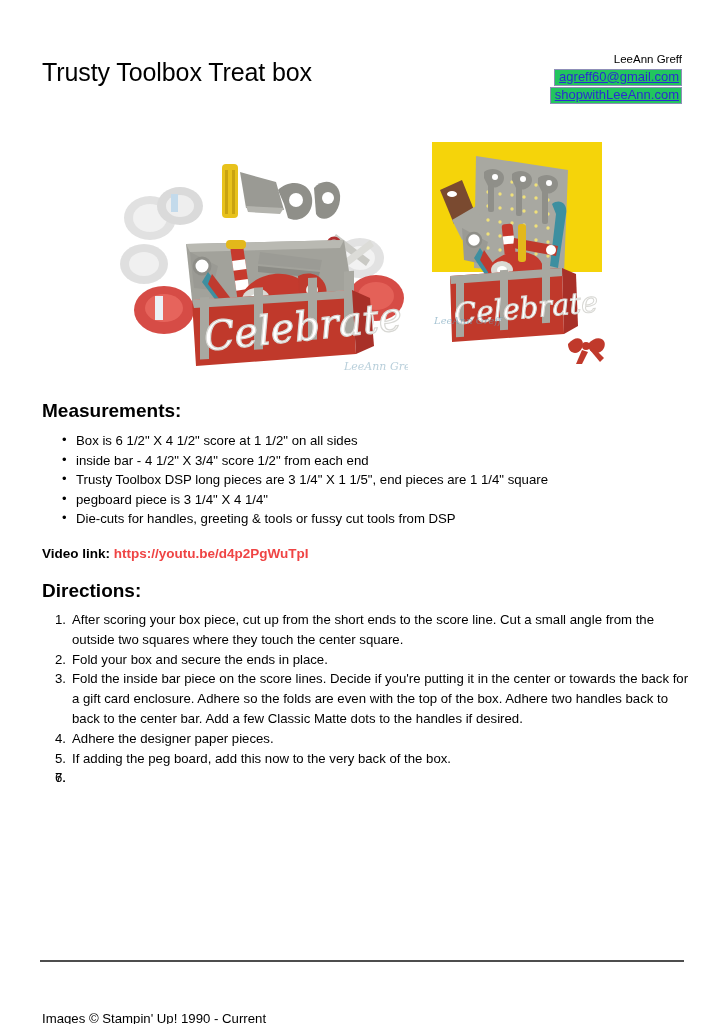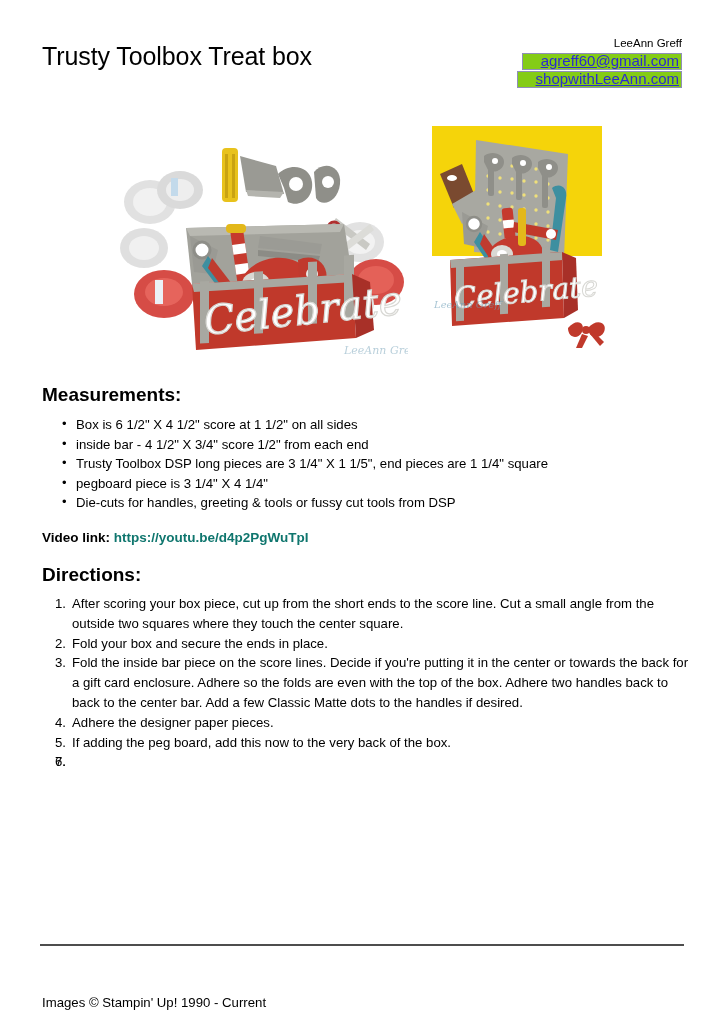--- a/index.html
+++ b/index.html
@@ -11,21 +11,21 @@
     width: 724px;
     height: 1024px;
     position: relative;
     font-family: "Liberation Sans", sans-serif;
     color: #000000;
     overflow: hidden;
   }
 
   .page {
     position: absolute;
-    left: 0; top: 0;
+    left: 0; top: 16px;
     width: 724px;
     height: 744px;
   }
 
   
   .doc-title {
     position: absolute;
     left: 42px;
     top: 42px;
     font-size: 25px;
@@ -41,26 +41,26 @@
     width: 210px;
     text-align: right;
     font-size: 11.5px;
     line-height: 15.5px;
   }
   .contact-name { white-space: nowrap; }
   .contact-phone { white-space: nowrap; }
   .contact-link-row { margin-top: 1px; }
   .contact-link {
     display: inline-block;
-    background: #84cc16;
+    background: #22c55e;
     border: 1px solid #8f8fb8;
     color: #2b2bd0;
     text-decoration: underline;
-    padding: 0px 2px 1px 18px;
-    font-size: 15px;
+    padding: 0px 2px 1px 4px;
+    font-size: 13px;
     line-height: 14px;
     cursor: pointer;
   }
 
   
   .photos {
     position: absolute;
     left: 0;
     top: 112px;
     width: 724px;
@@ -111,21 +111,21 @@
 
   .video-line {
     position: absolute;
     left: 42px;
     top: 530px;
     font-size: 13.5px;
     font-weight: bold;
     white-space: nowrap;
   }
   .video-url {
-    color: #0f766e;
+    color: #ef4444;
     font-weight: bold;
     text-decoration: none;
     cursor: pointer;
   }
 
   .steps-list {
     position: absolute;
     left: 42px;
     top: 594px;
     width: 648px;

